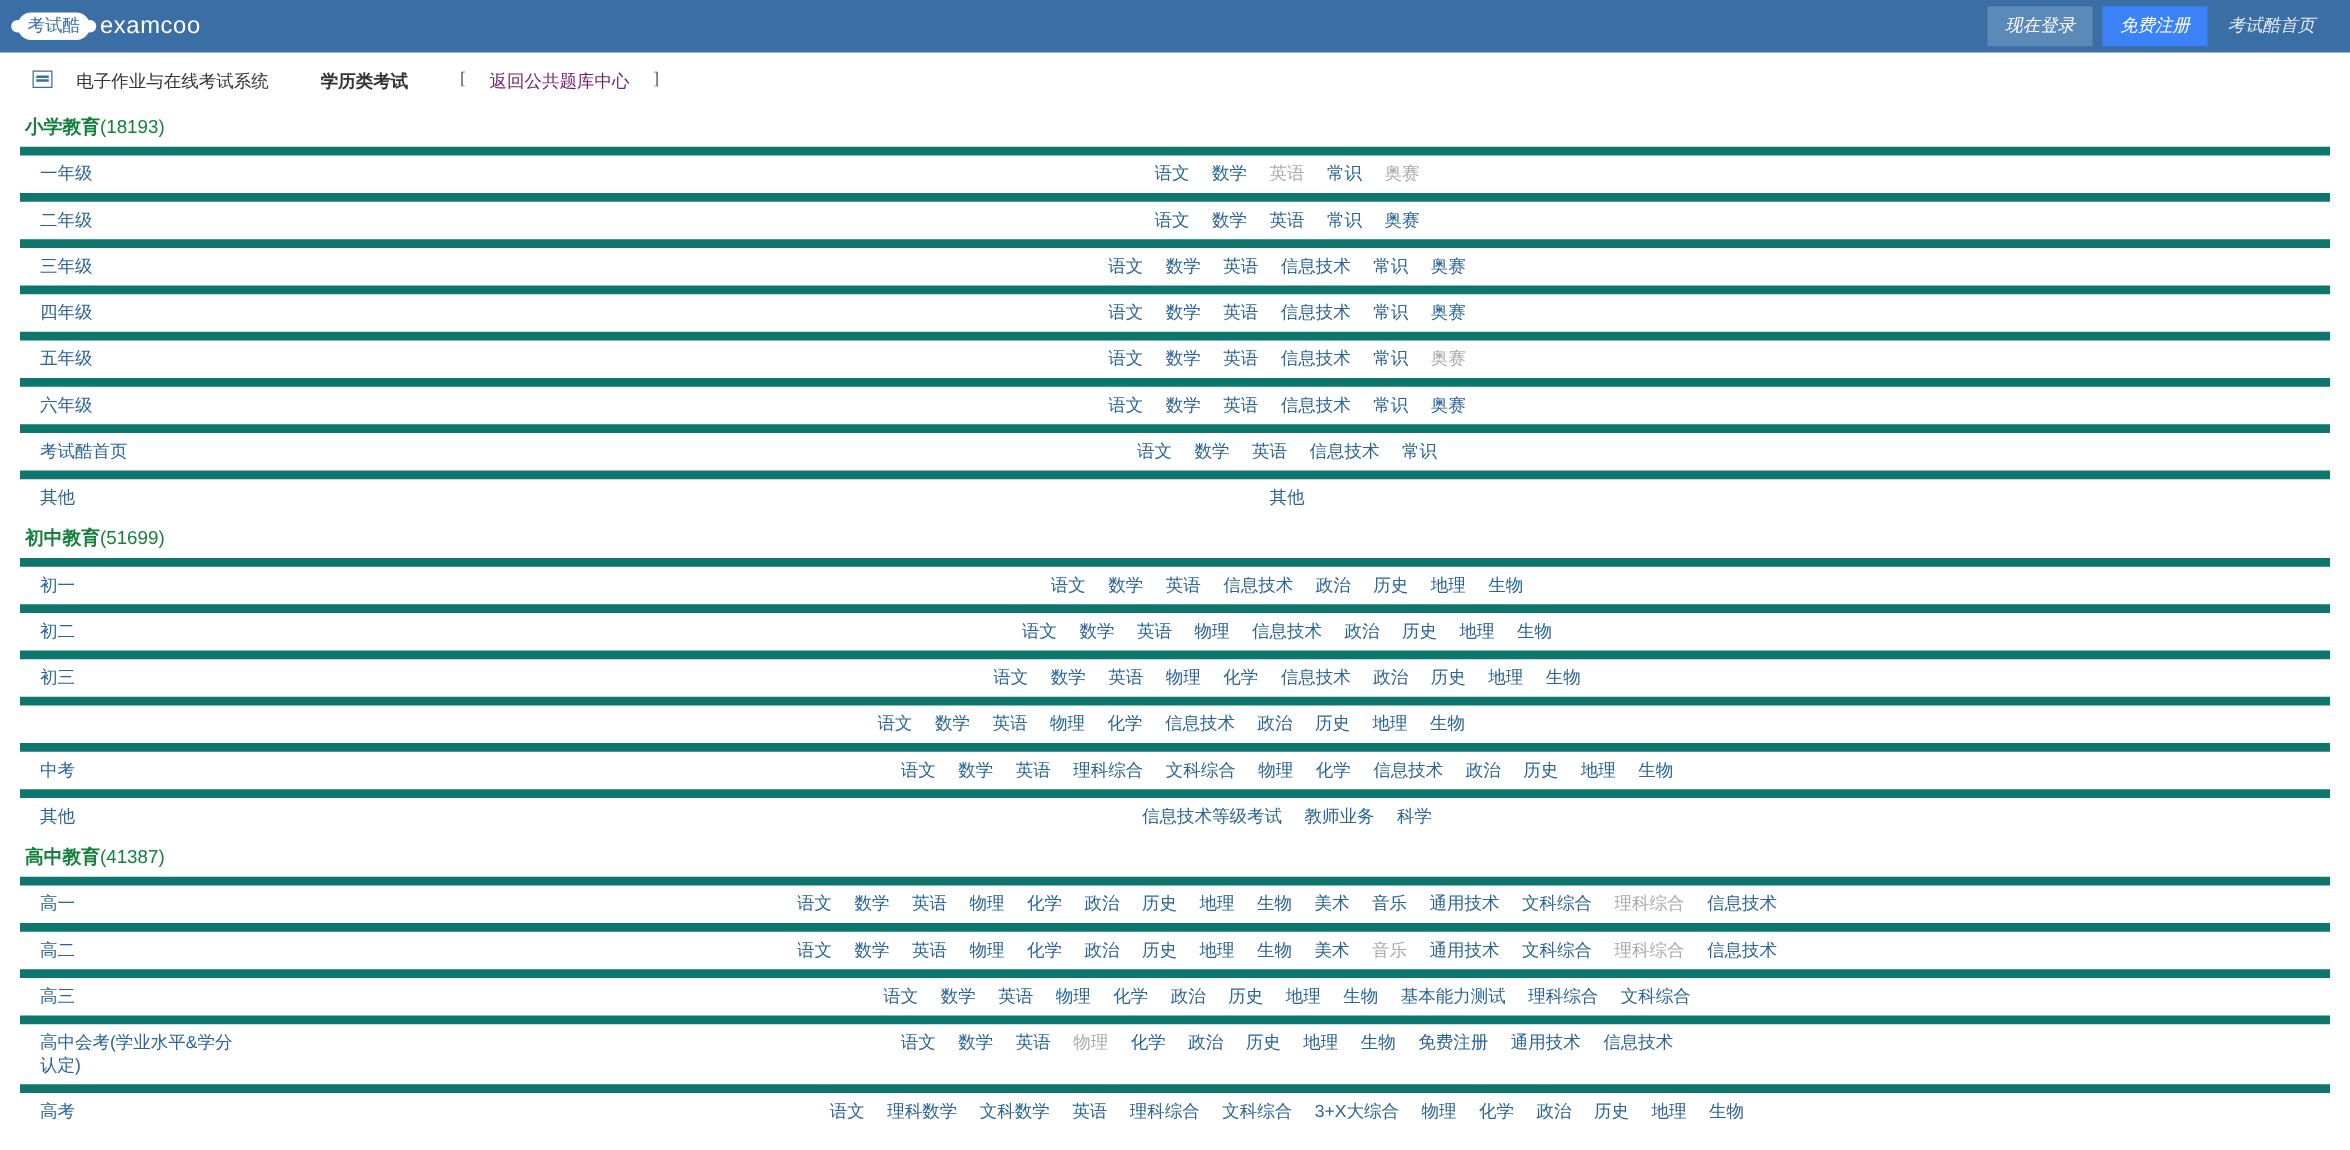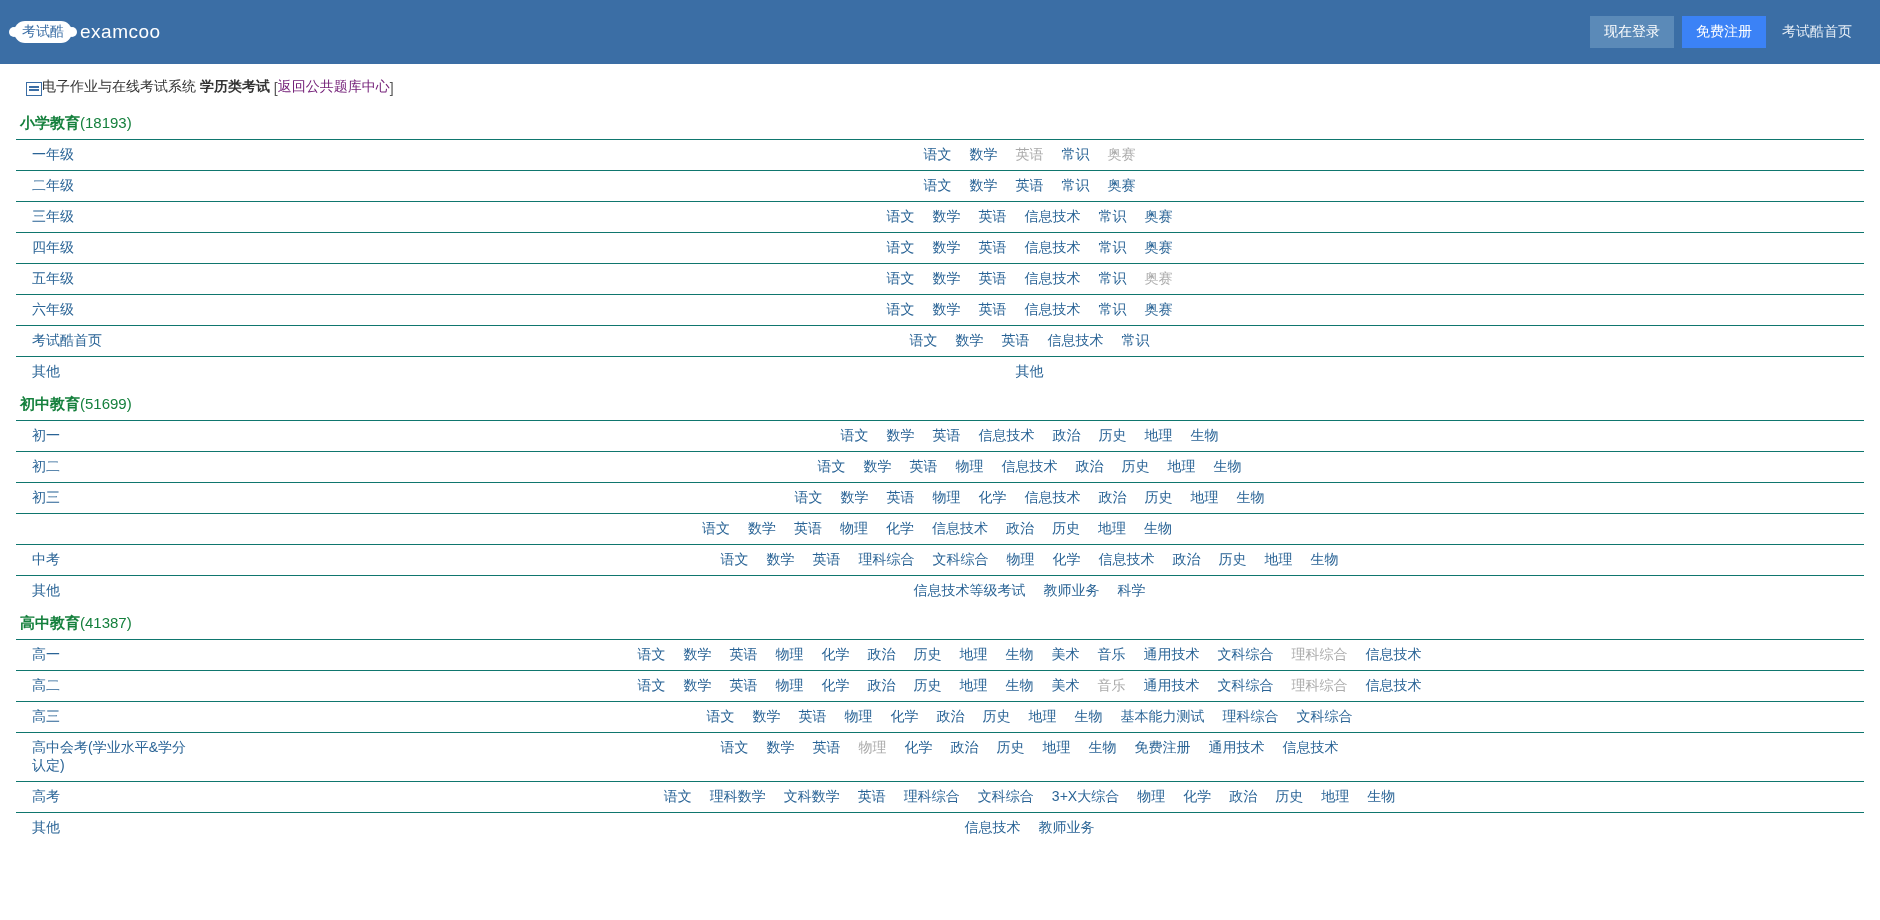--- a/index.html
+++ b/index.html
@@ -4,21 +4,21 @@
 <style>
 * { margin: 0; padding: 0; box-sizing: border-box; }
 body {
   font-family: "Microsoft YaHei", Arial, sans-serif;
   font-size: 14px;
   color: #333;
   background: #fff;
 }
 .header {
   background: #3b6ea5;
-  height: 64px;
+  height: 42px;
   display: flex;
   align-items: center;
   justify-content: space-between;
   padding: 0 20px 0 14px;
 }
 .logo-wrap {
   display: flex;
   align-items: center;
   gap: 8px;
 }
@@ -44,42 +44,44 @@
 .brand {
   color: #fff;
   font-size: 19px;
   font-weight: 400;
   letter-spacing: .5px;
 }
 .header-right {
   display: flex;
   align-items: flex-end;
   gap: 8px;
+  font-style: italic;
 }
 .btn {
   display: inline-block;
   padding: 7px 14px;
   color: #fff;
   font-size: 14px;
   cursor: pointer;
   text-align: center;
 }
 .btn-login { background: #5b8ab8; }
 .btn-register { background: #3b82f6; }
 .btn-home { color: #e6eef6; padding: 7px 8px; }
 .container {
   padding: 0 16px 20px 16px;
 }
 .crumb {
   padding: 14px 10px 10px 10px;
   display: flex;
-  align-items: flex-end;
-  gap: 0;
+  align-items: flex-start;
+  gap: 19px;
   font-size: 14px;
   color: #333;
+  font-family: Liberation Serif, serif;
 }
 .crumb-icon {
   width: 16px; height: 14px;
   display:inline-block;
   border:1px solid #3b6ea5;
   position:relative;
 }
 .crumb-icon::after{
   content:"";
   position:absolute;
@@ -92,21 +94,21 @@
 .crumb-bracket { color:#555; }
 .section-title {
   color: #15803d;
   font-size: 15px;
   font-weight: bold;
   padding: 8px 4px 6px 4px;
 }
 .section-title .count { font-weight: normal; }
 .row {
   display: flex;
-  border-top: 1px solid #0f766e;
+  border-top: 7px solid #0f766e;
 }
 .row:first-of-type { border-top: 1px solid #eee; }
 .row-label {
   width: 185px;
   flex: 0 0 185px;
   padding: 6px 6px 6px 16px;
   color: #2a6496;
 }
 .row-subjects {
   flex: 1;

